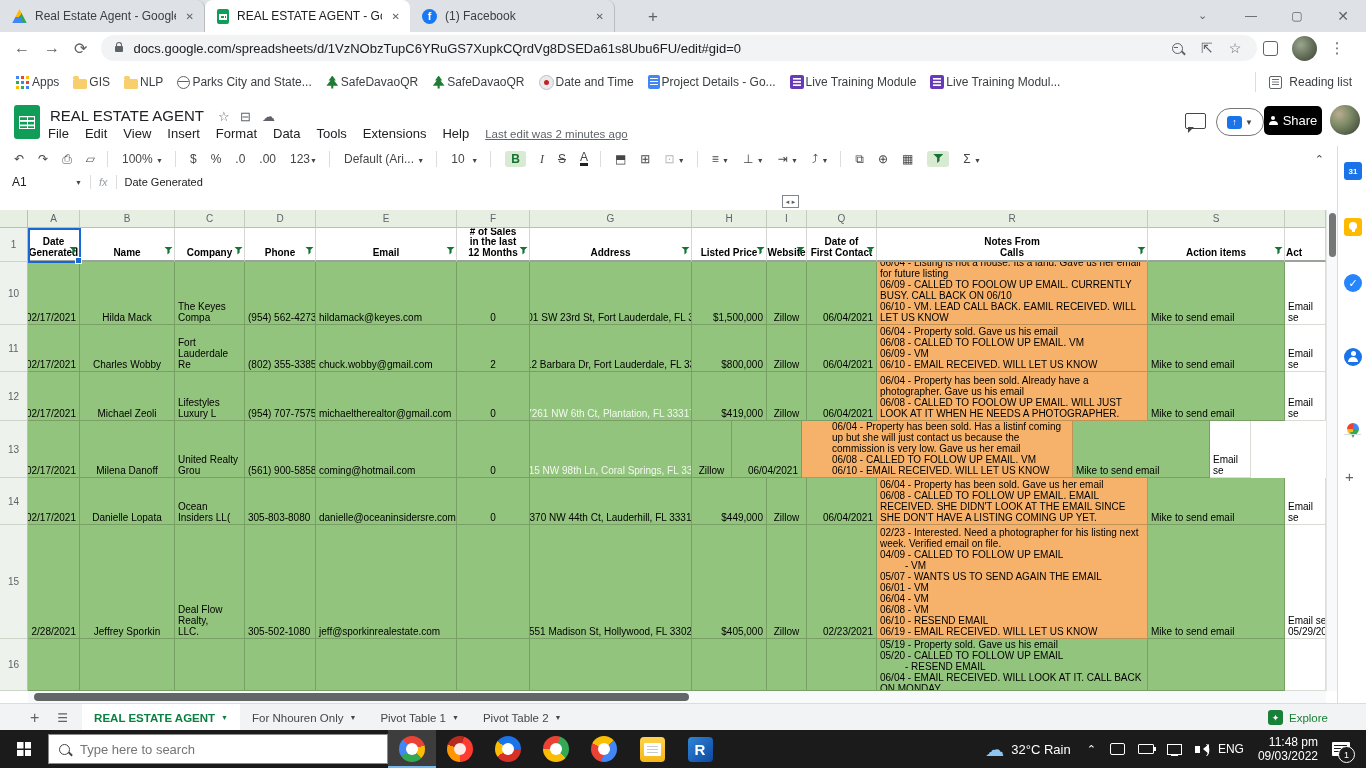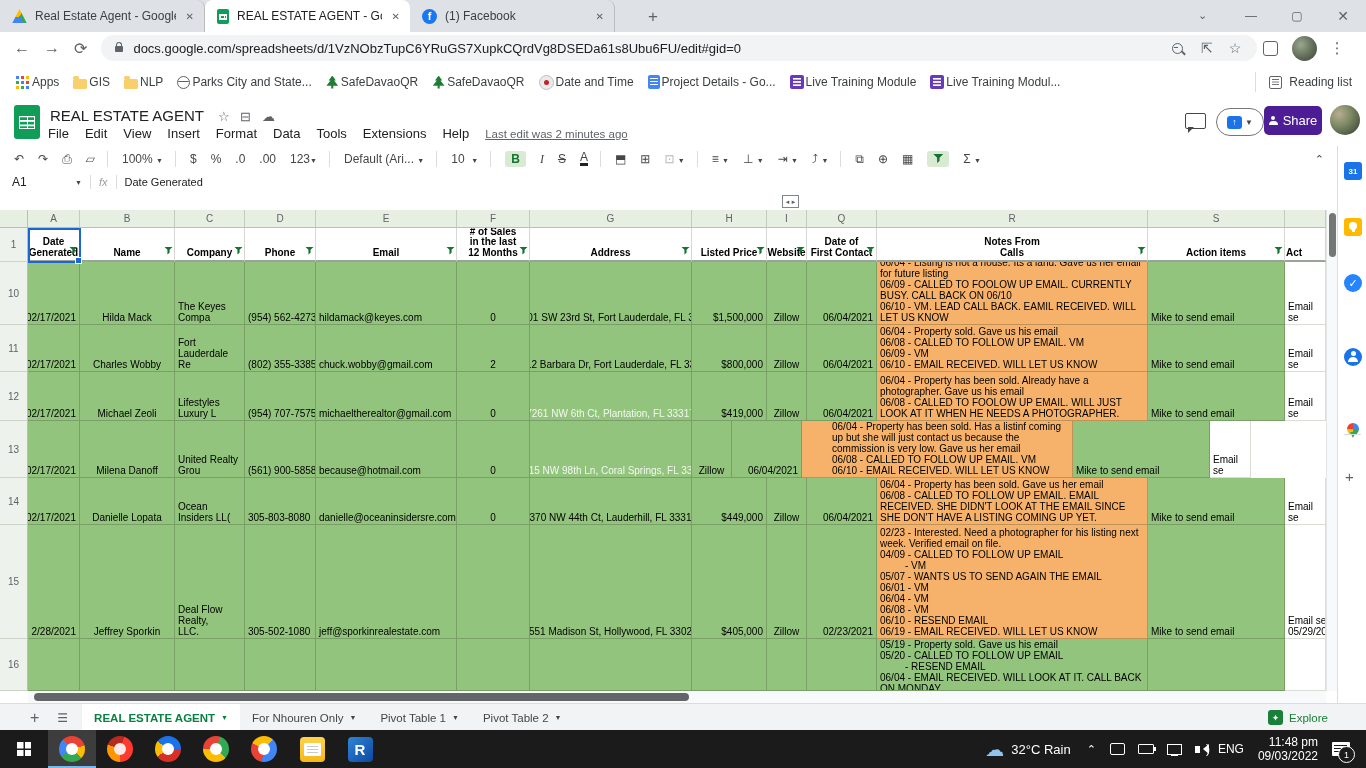--- a/index.html
+++ b/index.html
@@ -70,21 +70,21 @@
      background:linear-gradient(#fff 1.5px,transparent 1.5px) 0 3px/16px 4.5px,linear-gradient(90deg,#fff 1.5px,transparent 1.5px) 7px 0/8px 13px;}
   #doctitle{position:absolute;left:50px;top:7px;font-size:15px;color:#202124;}
   .titleico{position:absolute;top:9px;color:#5f6368;font-size:13px;}
   #menubar{position:absolute;left:48px;top:26px;display:flex;gap:16px;font-size:13px;color:#202124;}
   #lastedit{font-size:11.5px;color:#5f6368;text-decoration:underline;align-self:center;}
   #commentico{position:absolute;left:1185px;top:13px;width:19px;height:14px;border:1.6px solid #444746;border-radius:2px;}
   #commentico::after{content:'';position:absolute;left:2px;bottom:-5px;border:3px solid transparent;border-top-color:#444746;border-left-color:#444746;}
   #viewpill{position:absolute;left:1216px;top:8px;width:46px;height:26px;border:1px solid #747775;border-radius:14px;display:flex;align-items:center;justify-content:center;gap:3px;}
   #viewpill .vbox{width:15px;height:13px;background:#1a73e8;border-radius:3px;color:#fff;font-size:9px;display:flex;align-items:center;justify-content:center;}
   #viewpill .caret{font-size:8px;color:#444746;}
-  #sharebtn{position:absolute;left:1264px;top:6px;width:58px;height:29px;background:#4c1d95;border-radius:5px;color:#fff;font-size:13px;display:flex;align-items:center;justify-content:center;gap:5px;}
+  #sharebtn{position:absolute;left:1264px;top:6px;width:58px;height:29px;background:#000000;border-radius:5px;color:#fff;font-size:13px;display:flex;align-items:center;justify-content:center;gap:5px;}
   .personico{position:relative;width:9px;height:9px;}
   .personico::before{content:'';position:absolute;left:2.5px;top:0;width:4px;height:4px;border-radius:50%;background:#fff;}
   .personico::after{content:'';position:absolute;left:0;top:4.5px;width:9px;height:4.5px;border-radius:5px 5px 0 0;background:#fff;}
   #appavatar{position:absolute;left:1330px;top:5px;width:30px;height:30px;border-radius:50%;background:radial-gradient(circle at 30% 30%,#b9a     ,#7d8a66 40%,#4a5440 80%);background:radial-gradient(circle at 30% 30%,#b9ad92,#7d8a66 40%,#4a5440 80%);}
   
   #toolbar{position:absolute;left:0;top:146px;width:1366px;height:26px;background:#fff;display:flex;align-items:center;font-size:12px;color:#444746;}
   .tbi{margin-left:14px;white-space:nowrap;}
   .tbsep{width:1px;height:16px;background:#dadce0;margin-left:12px;}
   .pill{background:#d9ead3;border-radius:3px;padding:1px 6px;color:#137333;font-weight:bold;}
   .caret8{font-size:7px;color:#444746;}
@@ -467,21 +467,21 @@
 06/08 - CALLED TO FOOLOW UP EMAIL. WILL JUST LOOK AT IT WHEN HE NEEDS A PHOTOGRAPHER.</div>
           <div class="cell cgreen al" style="width: 137px;">Mike to send email</div>
           <div class="cell cwhite al wrapcell" style="width: 41px;">Email se</div>
         </div>
         <div class="grow" style="height: 57px;">
           <div class="rownum">13</div>
           <div class="cell cgreen ar" style="width: 52px;">02/17/2021</div>
           <div class="cell cgreen ac" style="width: 95px;">Milena Danoff</div>
           <div class="cell cgreen al wrapcell" style="width: 70px;">United Realty Grou</div>
           <div class="cell cgreen al" style="width: 71px;">(561) 900-5858</div>
-          <div class="cell cgreen al" style="width: 141px;">because@hotmail.com</div>
+          <div class="cell cgreen al" style="width: 141px;">coming@hotmail.com</div>
           <div class="cell cgreen ac" style="width: 73px;">0</div>
           <div class="cell cgreen ac lighttext" style="width: 162px;">2315 NW 98th Ln, Coral Springs, FL 3306</div>
           <div class="cell cgreen ac" style="width: 40px;">Zillow</div>
           <div class="cell cgreen ar" style="width: 70px;">06/04/2021</div>
           <div class="cell corange al wrapcell" style="width: 271px; padding-left: 30px;">06/04 - Property has been sold. Has a listinf coming up but she will just contact us because the commission is very low. Gave us her email
 06/08 - CALLED TO FOLLOW UP EMAIL. VM
 06/10 - EMAIL RECEIVED. WILL LET US KNOW</div>
           <div class="cell cgreen al" style="width: 137px;">Mike to send email</div>
           <div class="cell cwhite al wrapcell" style="width: 41px;">Email se</div>
         </div>
@@ -592,20 +592,24 @@
     <div id="explore">
       <span id="exploreico">✦</span>
       <span>Explore</span>
     </div>
   </div>
 
   <div id="taskbar">
     <div id="startbtn">
         <span class="winlogo"></span>
       </div>
+    <div id="tsearch">
+      <span class="mag"></span>
+      <span id="tsearchtext">Type here to search</span>
+    </div>
     <div class="appslot active">
         <span class="cicon c1"></span>
       </div>
     <div class="appslot">
         <span class="cicon c2"></span>
       </div>
     <div class="appslot">
         <span class="cicon c3"></span>
       </div>
     <div class="appslot">

